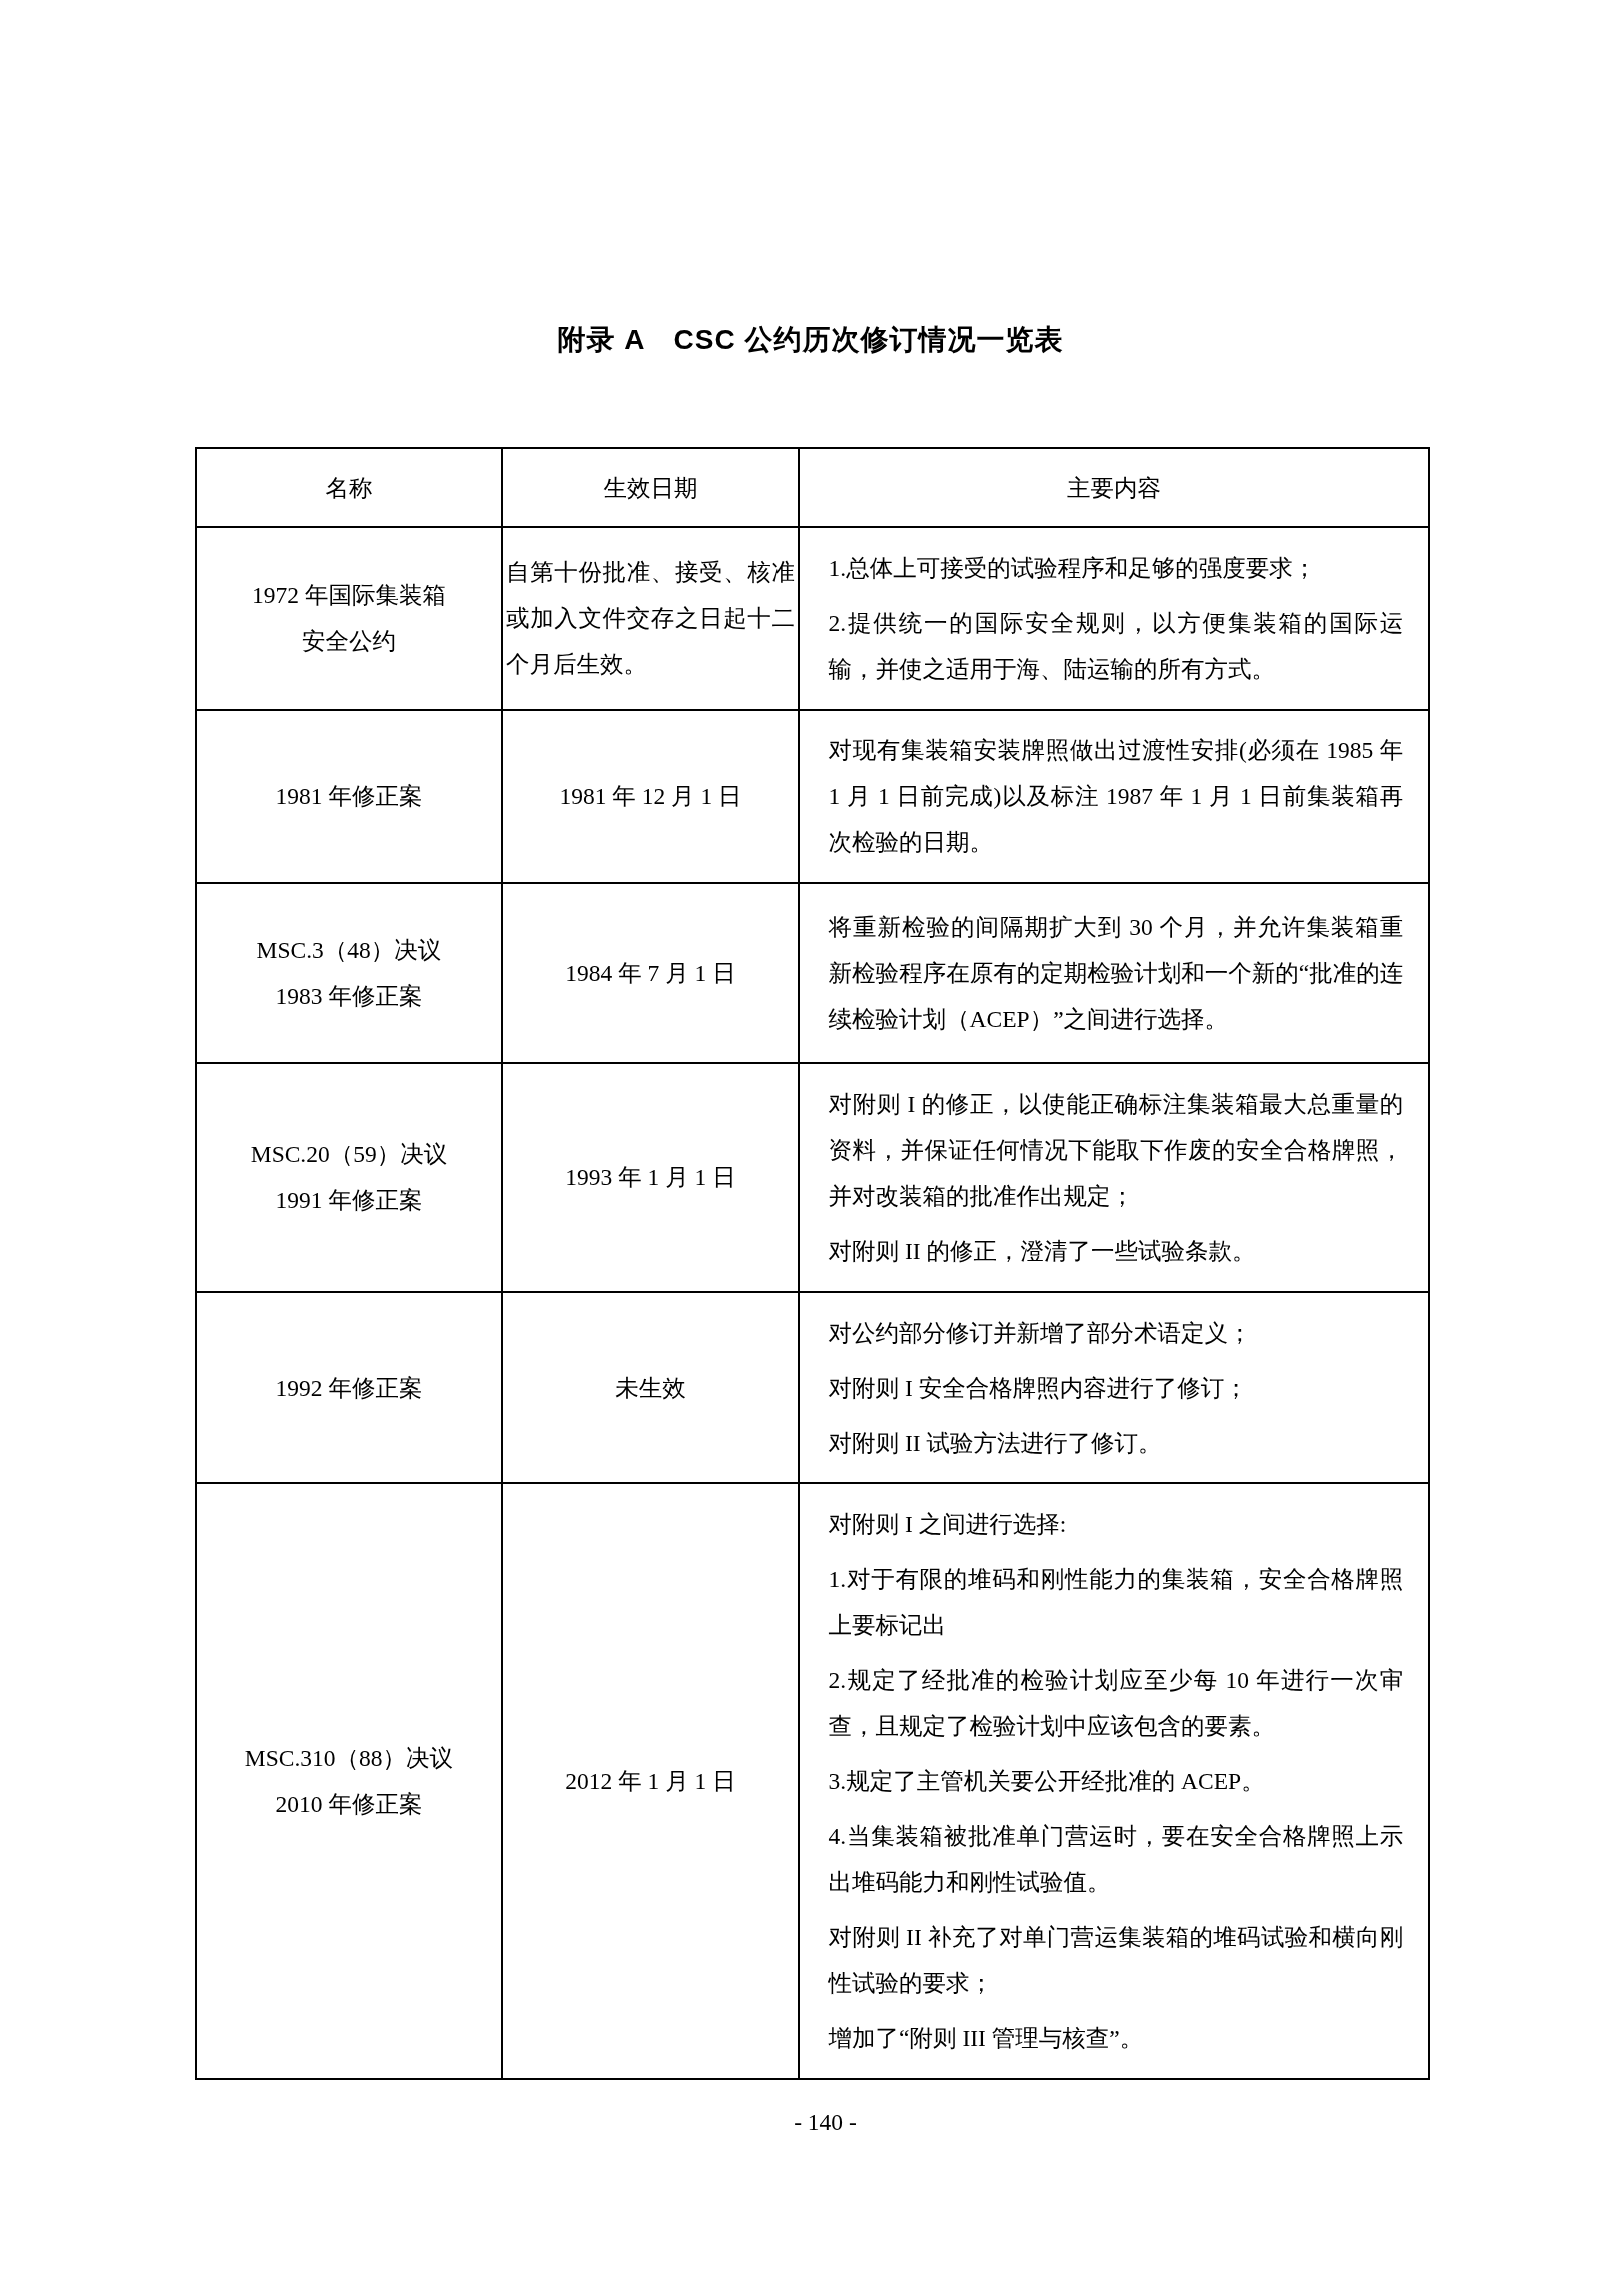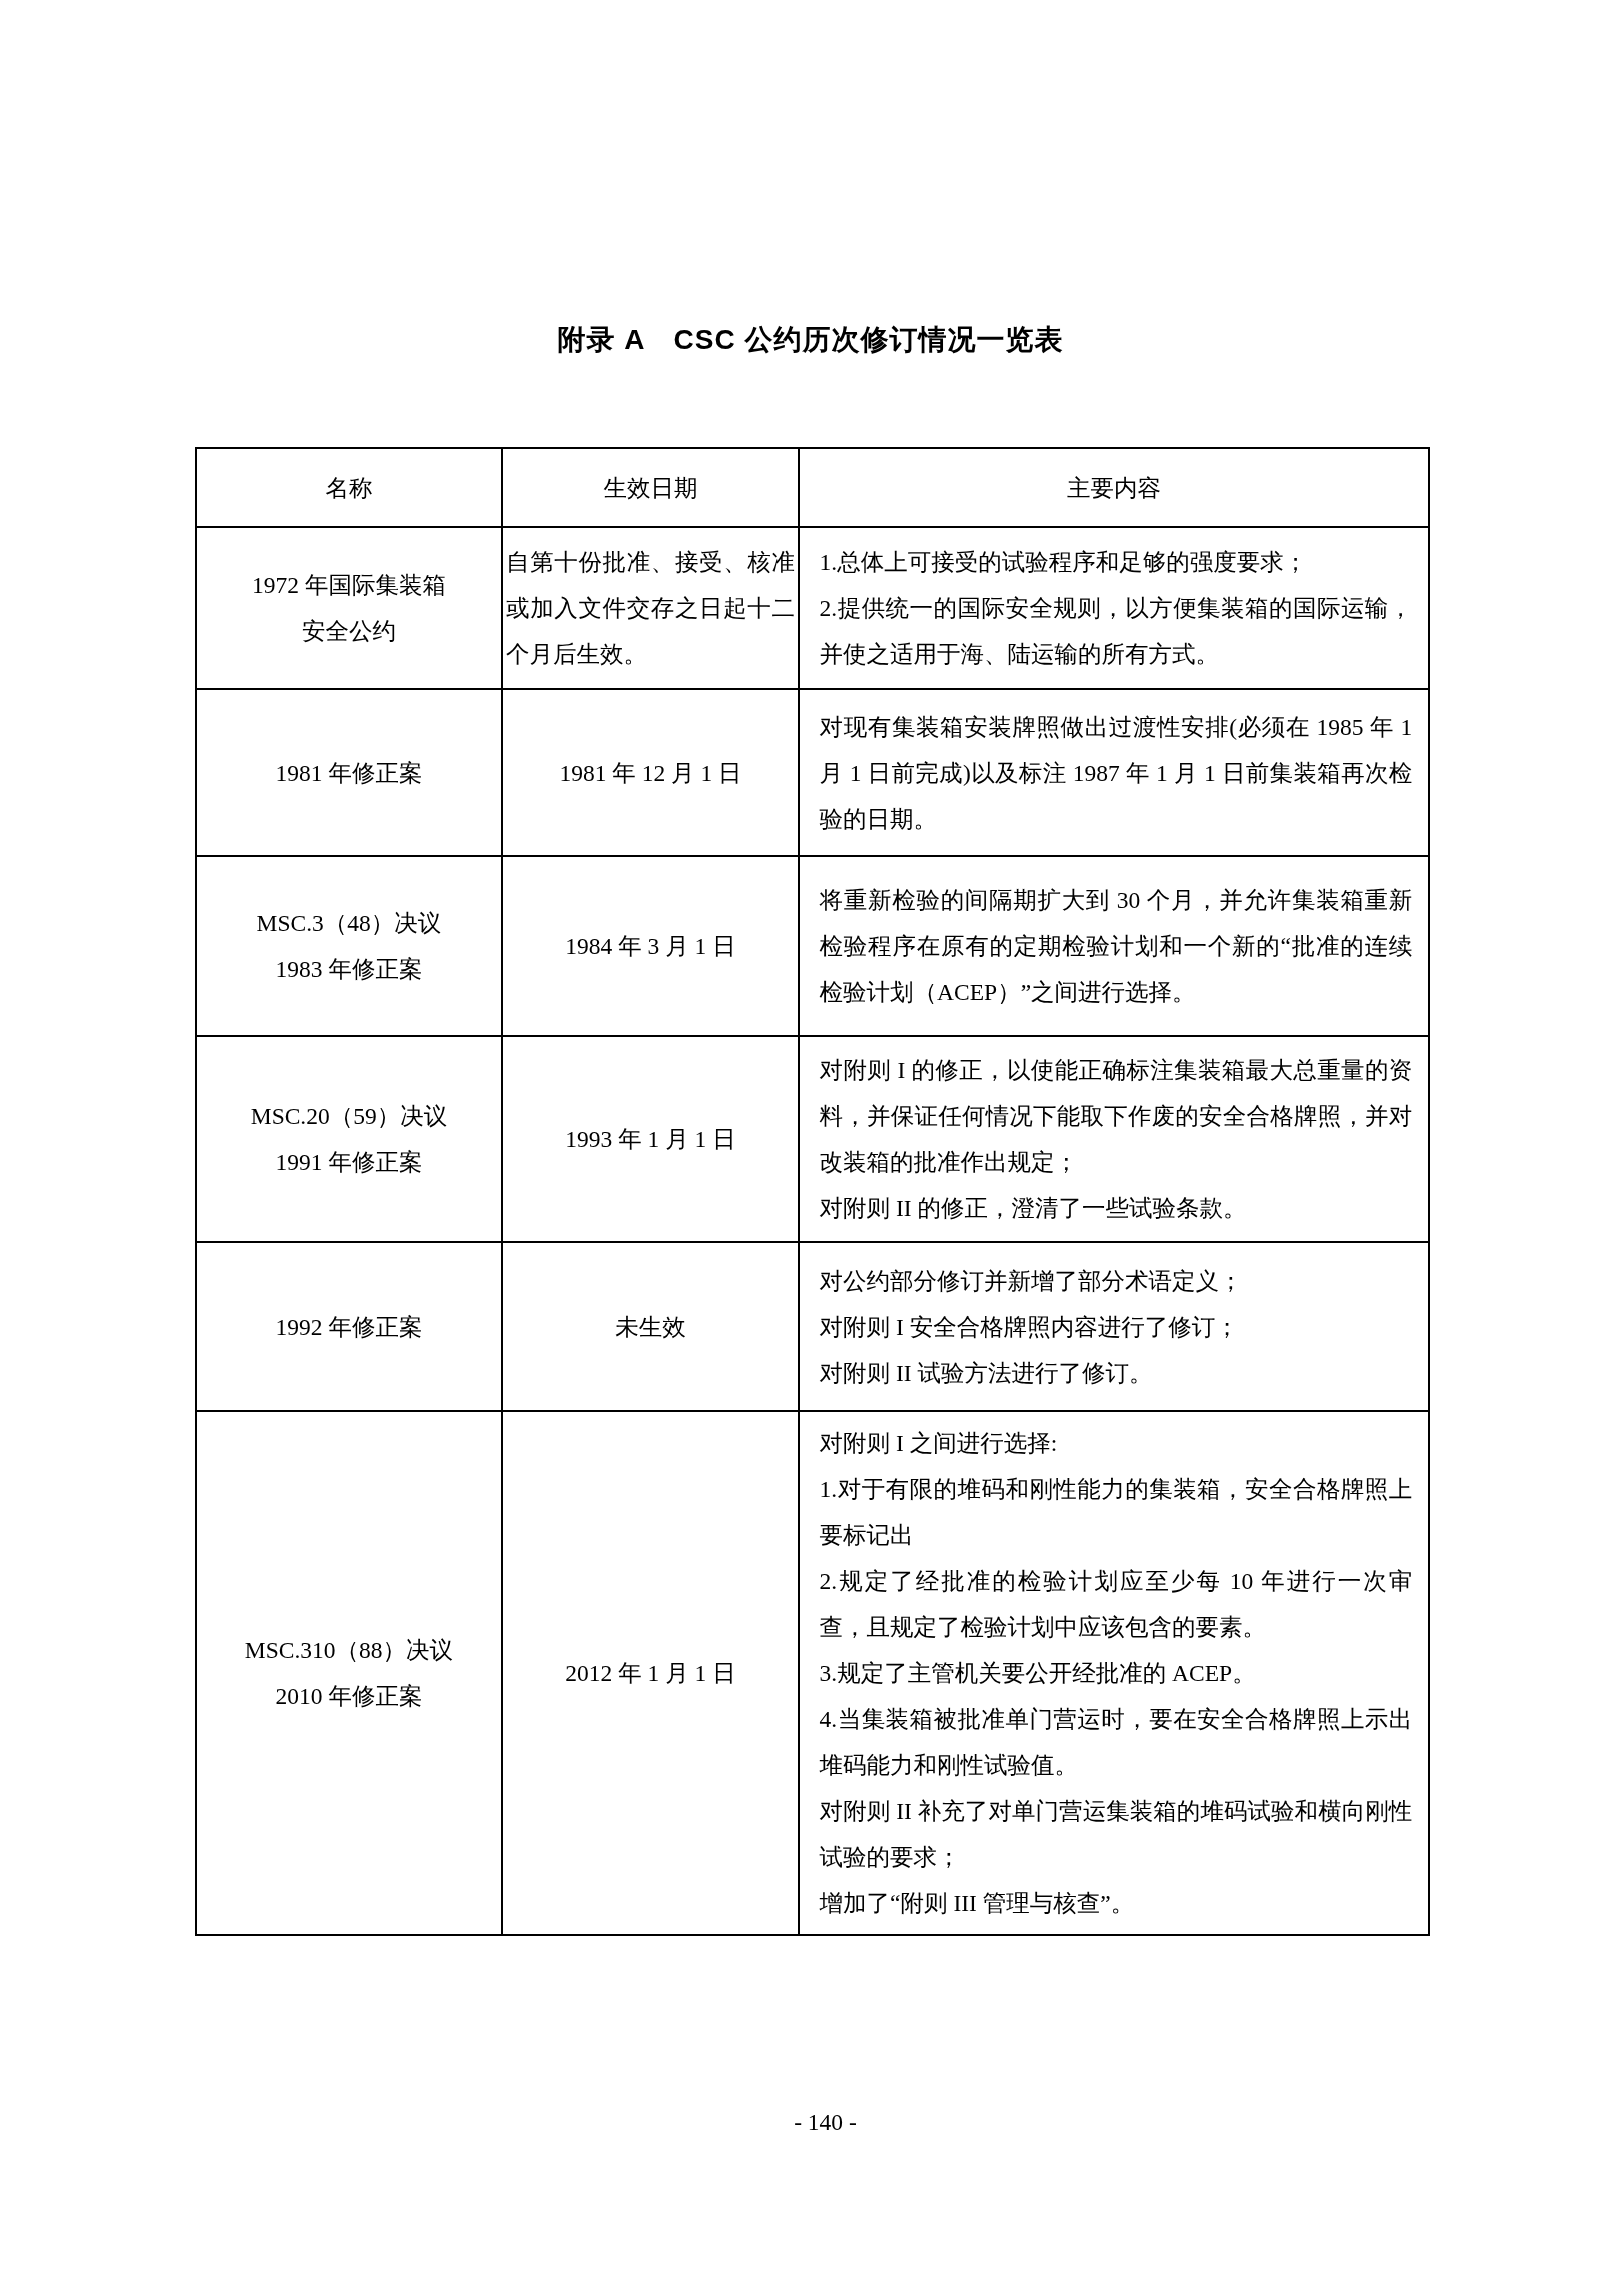--- a/index.html
+++ b/index.html
@@ -29,21 +29,21 @@
     overflow:hidden;
   }
   .csc-table th {
     height:59px; font-weight:normal; text-align:center; padding:9px;
   }
   .csc-table td { line-height:46px; }
   td.cell-name { text-align:center; padding:0 15px; }
   td.cell-date { text-align:center; padding:0 7.8px; }
   td.cell-date.longtext { text-align:justify; text-align-last:left; padding:0 3px;margin-top:20px; }
   td.cell-content { text-align:justify; padding:7.8px 15.7px 7.8px 19.6px; }
-  td.cell-content p { margin:0; }
+  td.cell-content p { margin:9px; }
   tr.r0 { height:162px; }
   tr.r1 { height:167px; }
   tr.r2 { height:180px; }
   tr.r3 { height:206px; }
   tr.r4 { height:169px; }
   tr.r5 { height:520px; }
   .page-number {
     position:absolute; top:2109px; left:15px; width:100%;
     text-align:center; font-size:23.5px;
   }
@@ -85,21 +85,21 @@
       <td class="cell-date">1981 年 12 月 1 日</td>
       <td class="cell-content">
         <p>对现有集装箱安装牌照做出过渡性安排(必须在 1985 年 1 月 1 日前完成)以及标注 1987 年 1 月 1 日前集装箱再次检验的日期。</p>
       </td>
     </tr>
     <tr class="r2">
       <td class="cell-name">
         <div>MSC.3（48）决议</div>
         <div>1983 年修正案</div>
       </td>
-      <td class="cell-date">1984 年 3 月 1 日</td>
+      <td class="cell-date">1984 年 7 月 1 日</td>
       <td class="cell-content">
         <p>将重新检验的间隔期扩大到 30 个月，并允许集装箱重新检验程序在原有的定期检验计划和一个新的“批准的连续检验计划（ACEP）”之间进行选择。</p>
       </td>
     </tr>
     <tr class="r3">
       <td class="cell-name">
         <div>MSC.20（59）决议</div>
         <div>1991 年修正案</div>
       </td>
       <td class="cell-date">1993 年 1 月 1 日</td>

